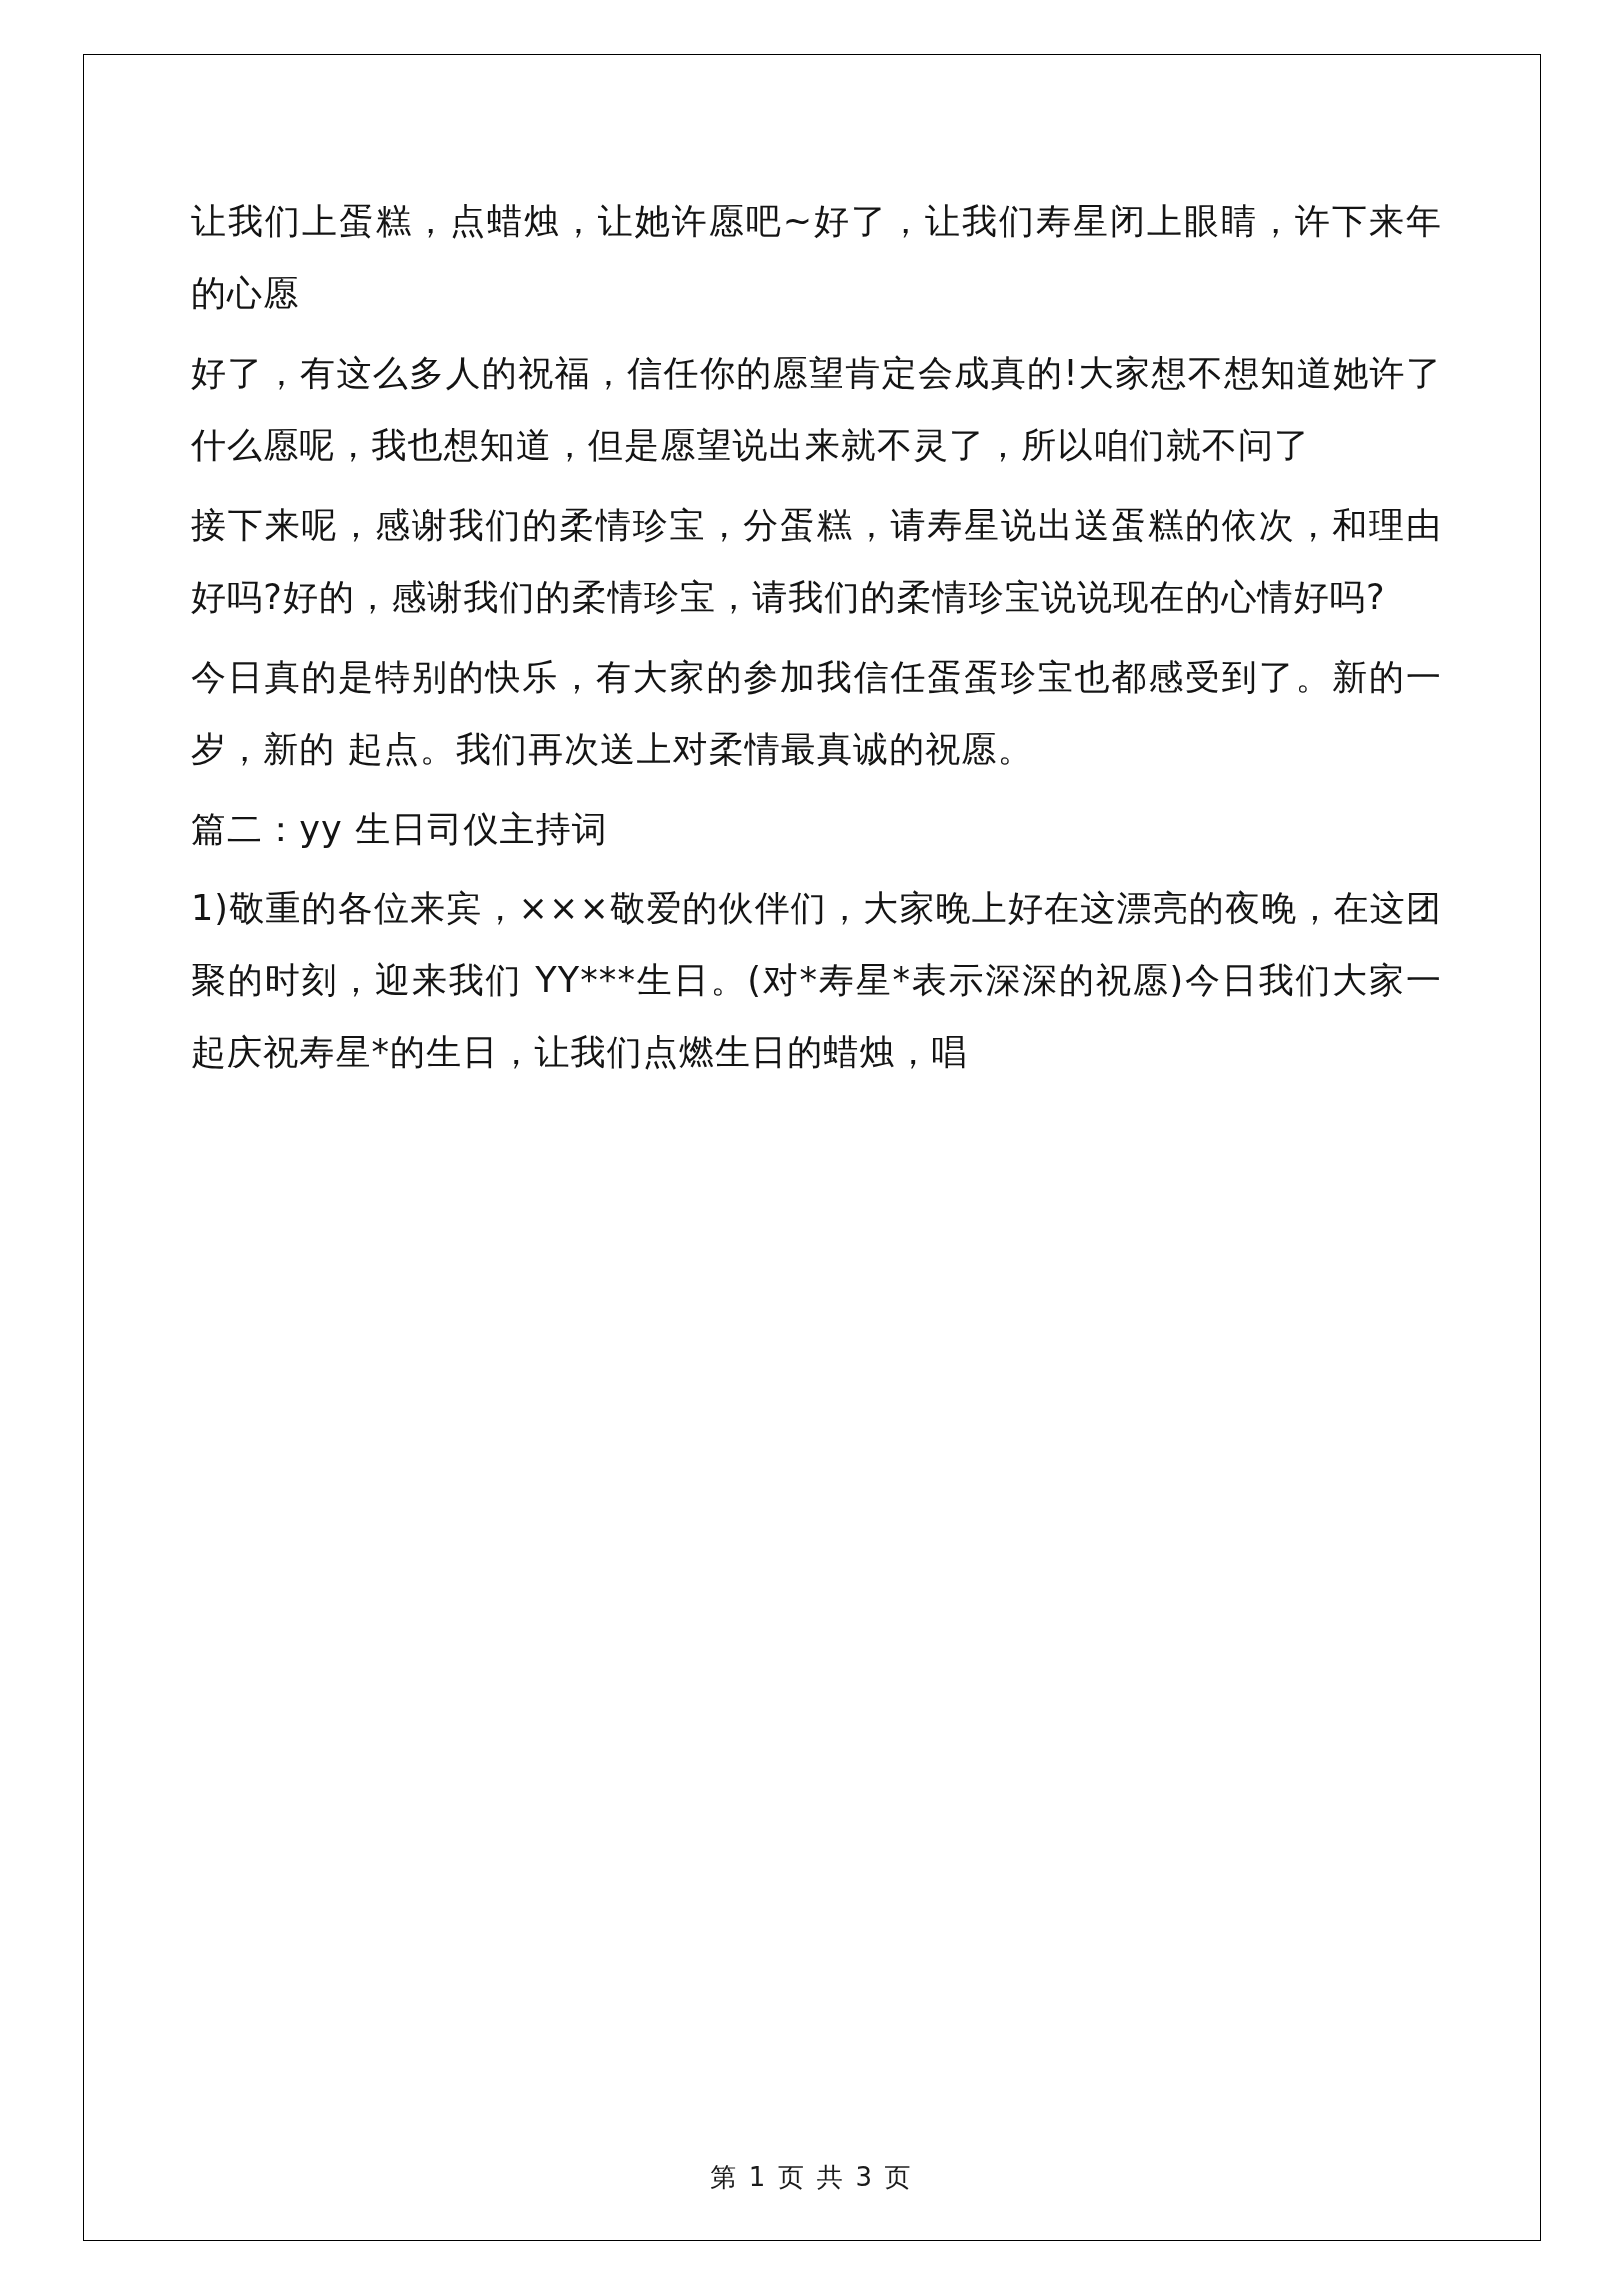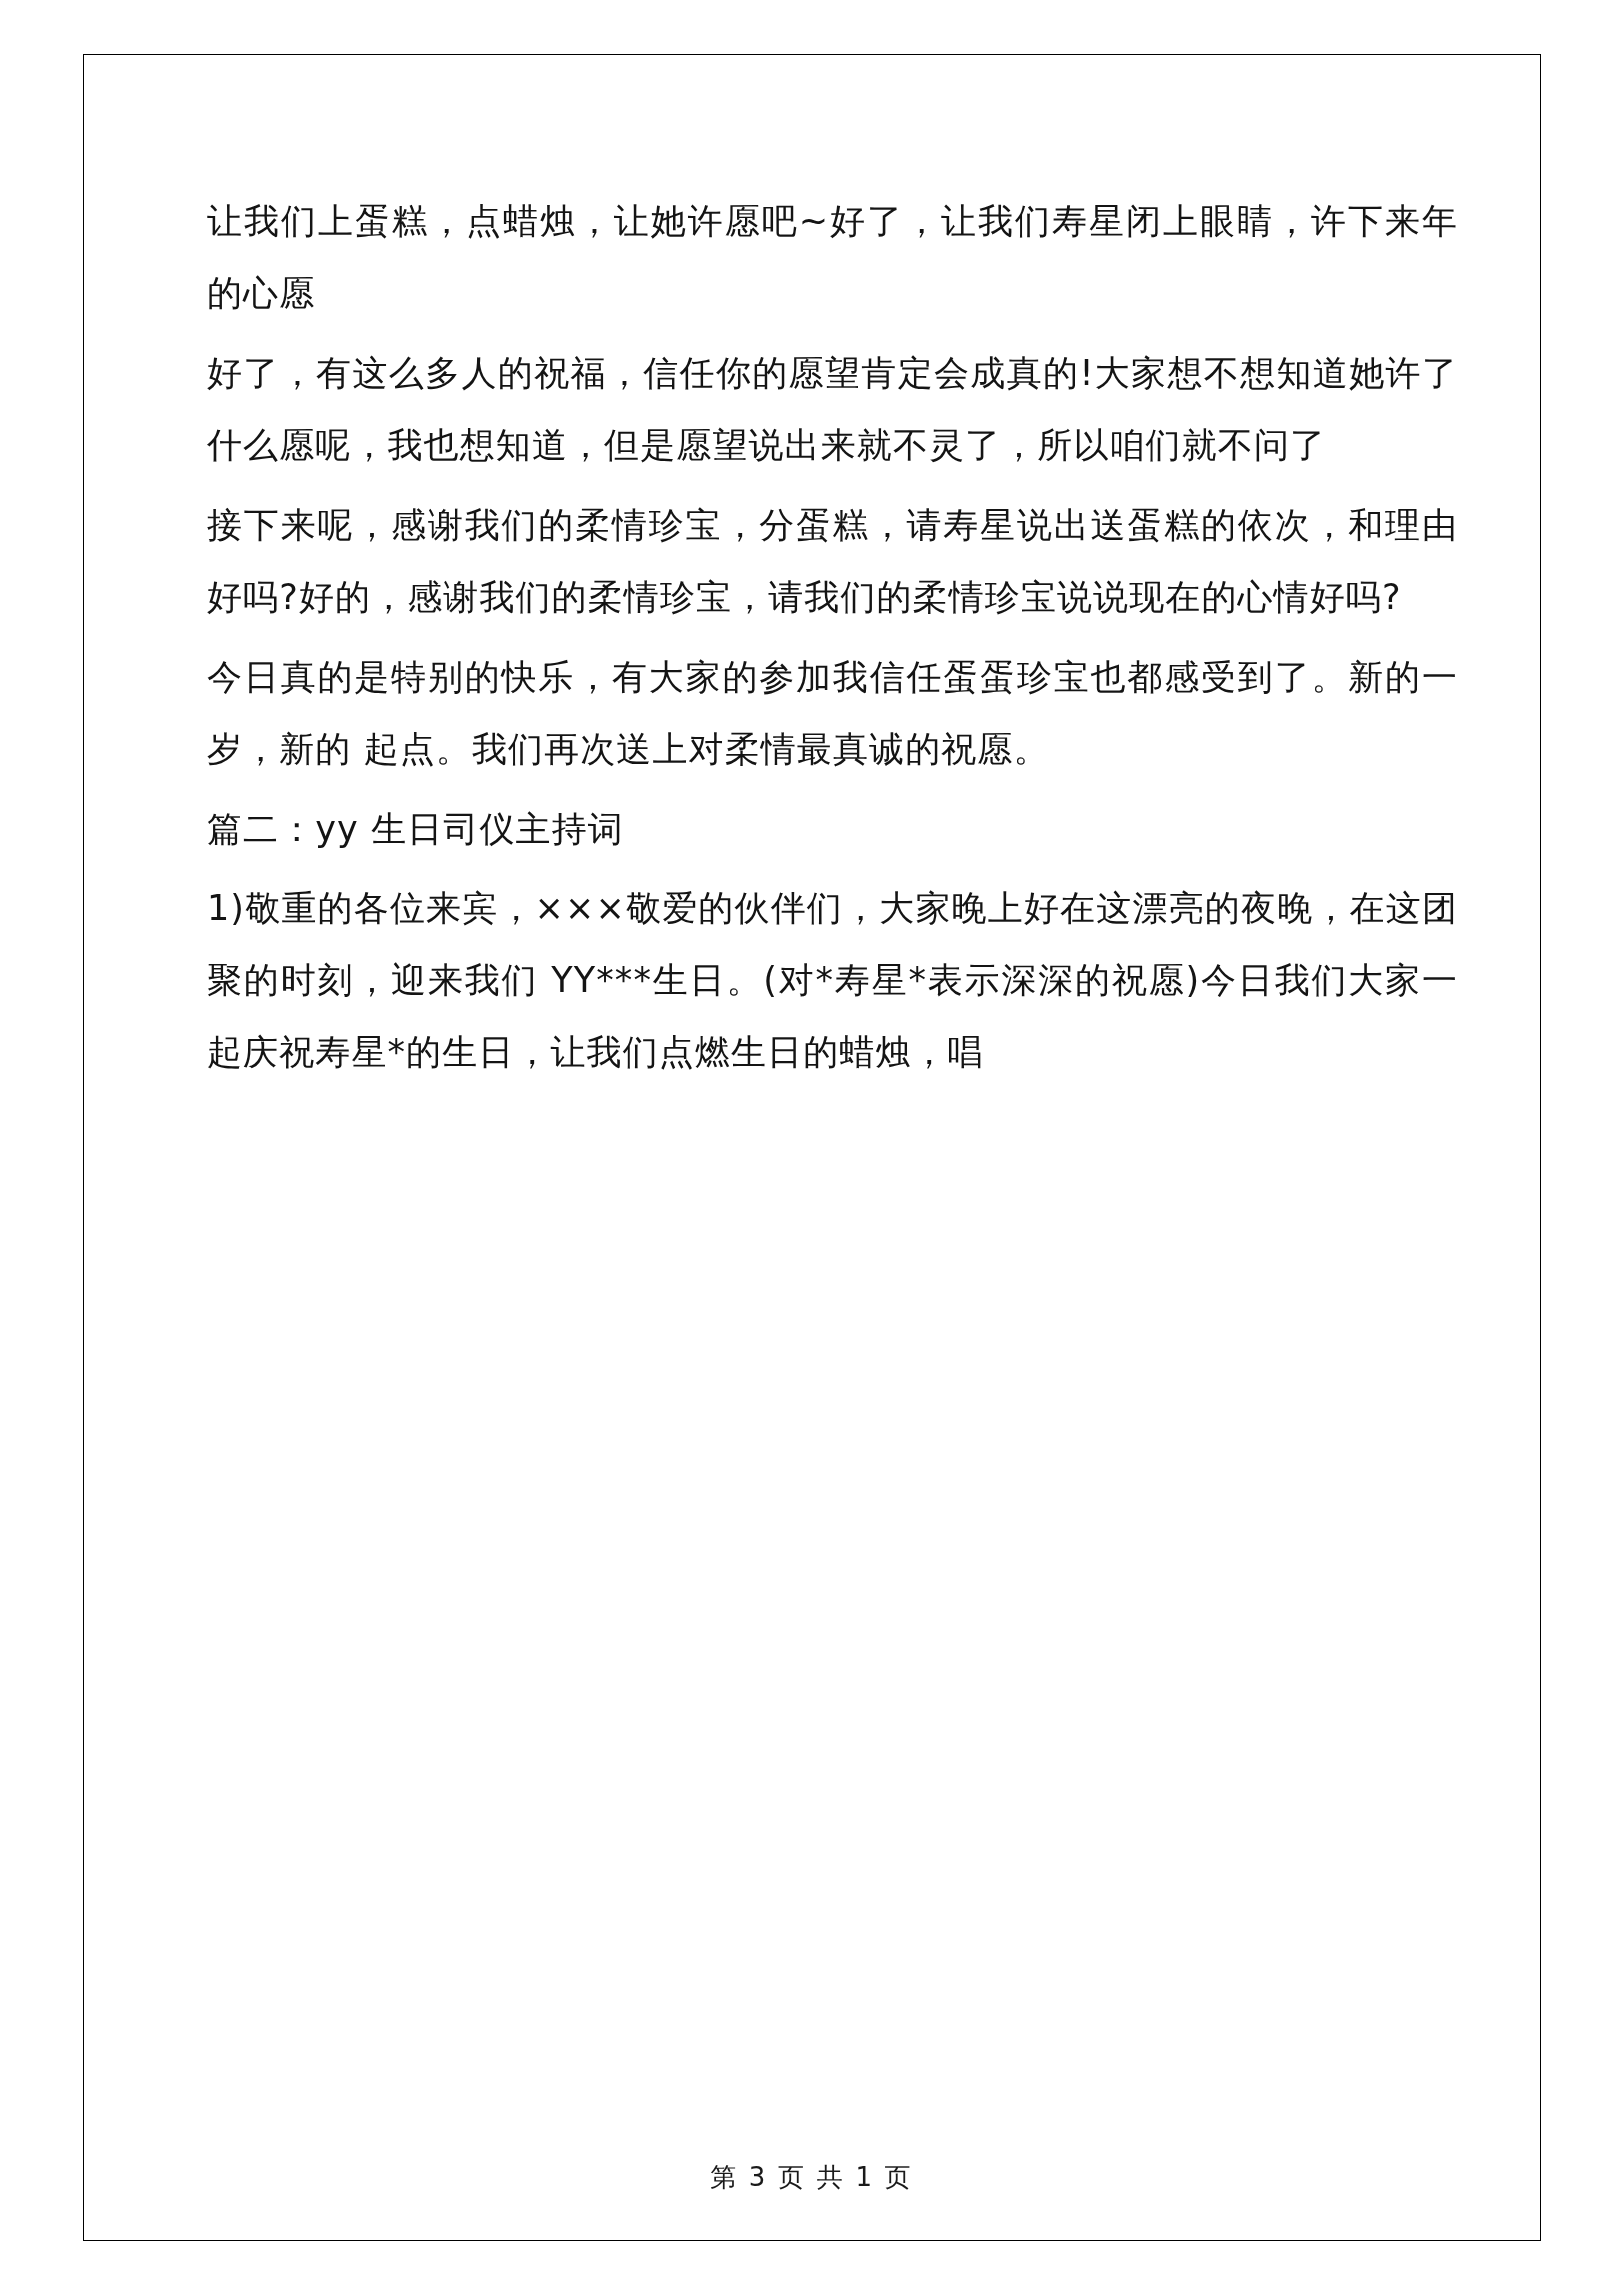--- a/index.html
+++ b/index.html
@@ -21,21 +21,21 @@
     position: absolute;
     left: 83px;
     top: 54px;
     width: 1458px;
     height: 2187px;
     border: 1.7px solid #000000;
     box-sizing: border-box;
   }
   .content {
     position: absolute;
-    left: 207px;
+    left: 191px;
     top: 185px;
     width: 1251px;
   }
   .para {
     font-size: 35px;
     line-height: 72px;
     color: #141414;
     letter-spacing: 1.1px;
     text-align: justify;
     margin: 0 0 7.9px 0;
@@ -62,15 +62,15 @@
 
   <div class="content">
     <p class="para">让我们上蛋糕，点蜡烛，让她许愿吧~好了，让我们寿星闭上眼睛，许下来年的心愿</p>
     <p class="para">好了，有这么多人的祝福，信任你的愿望肯定会成真的!大家想不想知道她许了什么愿呢，我也想知道，但是愿望说出来就不灵了，所以咱们就不问了</p>
     <p class="para">接下来呢，感谢我们的柔情珍宝，分蛋糕，请寿星说出送蛋糕的依次，和理由好吗?好的，感谢我们的柔情珍宝，请我们的柔情珍宝说说现在的心情好吗?</p>
     <p class="para">今日真的是特别的快乐，有大家的参加我信任蛋蛋珍宝也都感受到了。新的一岁，新的 起点。我们再次送上对柔情最真诚的祝愿。</p>
     <p class="para">篇二：yy 生日司仪主持词</p>
     <p class="para">1)敬重的各位来宾，×××敬爱的伙伴们，大家晚上好在这漂亮的夜晚，在这团聚的时刻，迎来我们 YY***生日。(对*寿星*表示深深的祝愿)今日我们大家一起庆祝寿星*的生日，让我们点燃生日的蜡烛，唱</p>
   </div>
 
-  <div class="footer">第 3 页  共 1 页</div>
+  <div class="footer">第 1 页  共 3 页</div>
 </div>
 
 
 </body></html>

